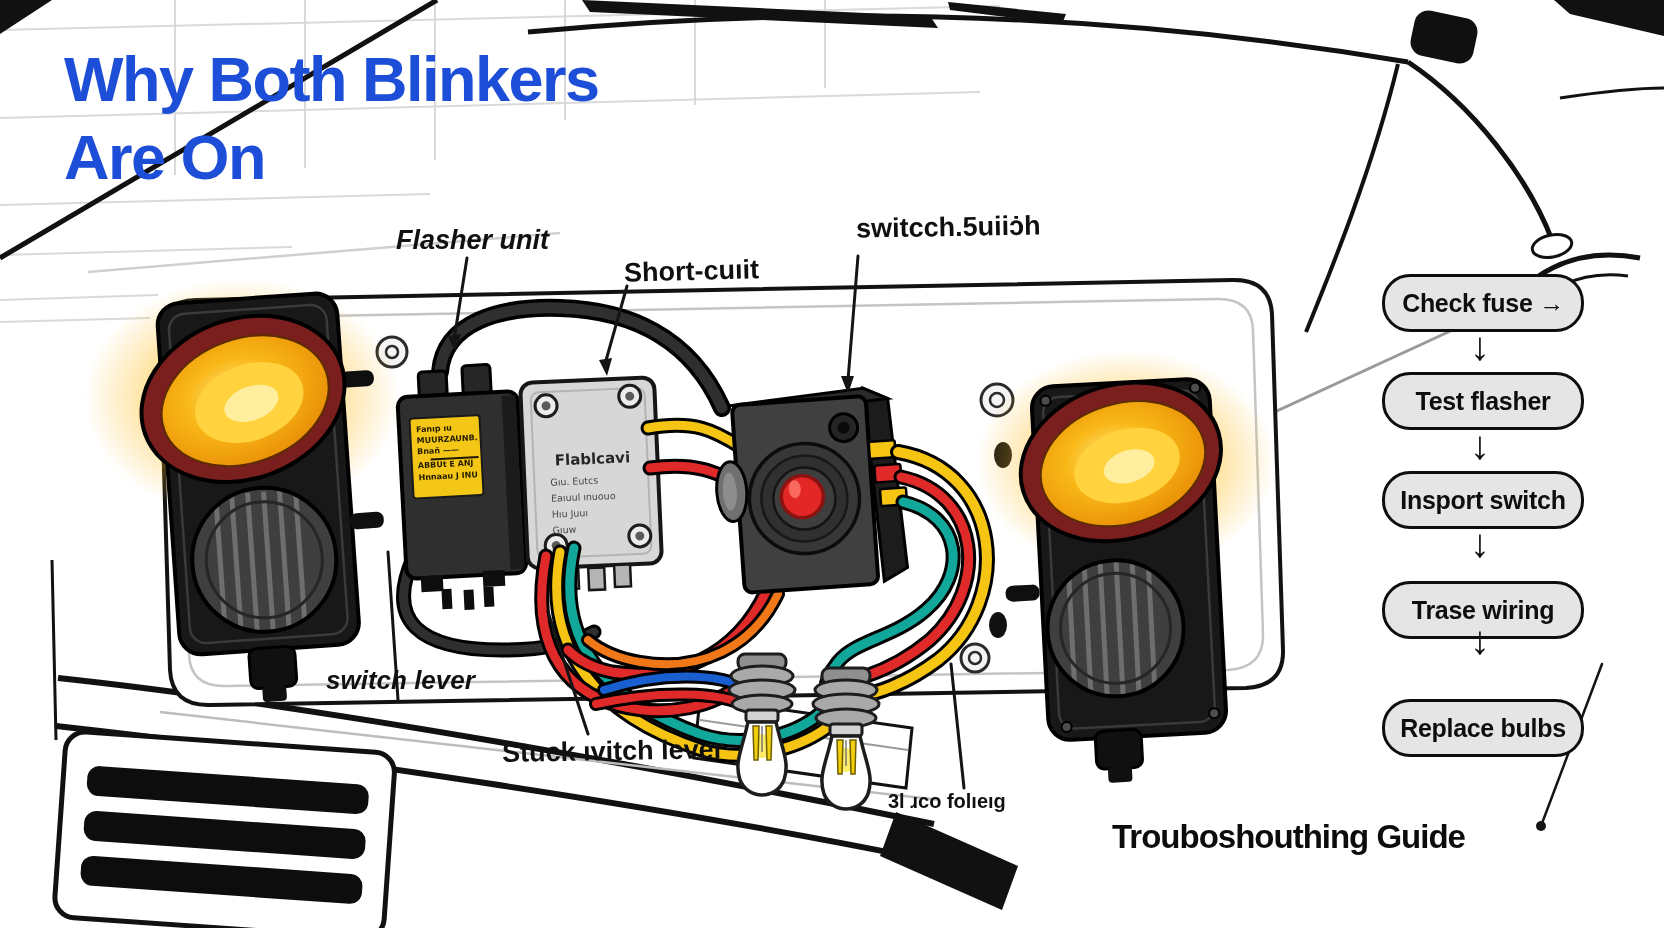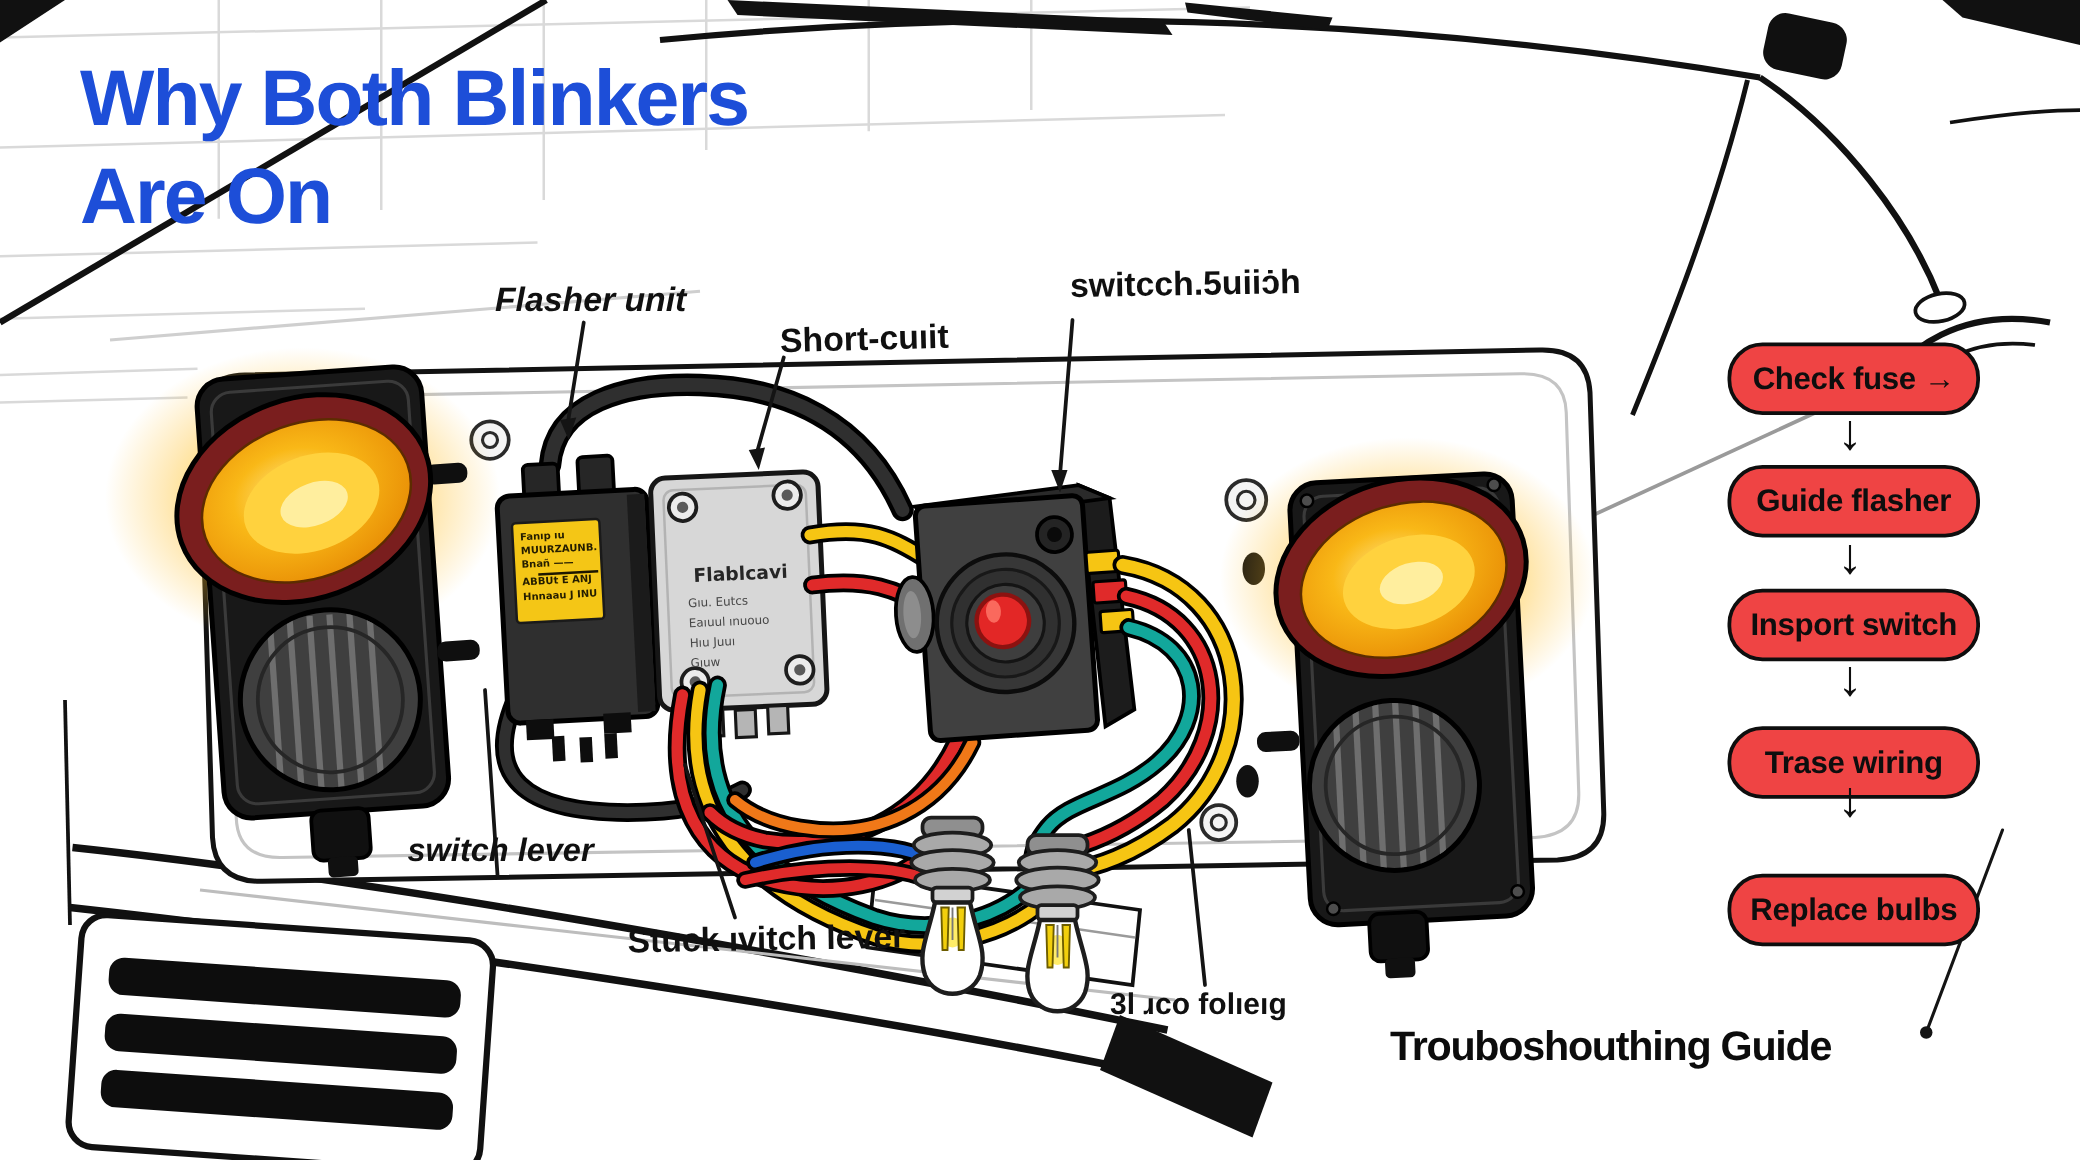--- a/index.html
+++ b/index.html
@@ -4,21 +4,21 @@
 <style>
   html,body{margin:0;padding:0;background:#ffffff;}
   body{width:1664px;height:928px;overflow:hidden;
        font-family:"Liberation Sans","DejaVu Sans",sans-serif;color:#0e0e0e;}
   .stage{position:relative;width:1664px;height:928px;background:#fff;}
   svg.art{position:absolute;left:0;top:0;}
   .title{position:absolute;left:64px;top:40px;font-size:63px;font-weight:800;
          letter-spacing:-1.5px;line-height:78px;color:#1d4ed8;white-space:nowrap;}
   .callout{position:absolute;font-size:27px;font-weight:700;color:#101010;white-space:nowrap;}
   .pill{position:absolute;left:1382px;width:196px;height:52px;border:3.5px solid #0e0e0e;
-        border-radius:28px;background:#ef4444;display:flex;align-items:center;justify-content:center;
+        border-radius:28px;background:#e5e5e5;display:flex;align-items:center;justify-content:center;
         font-size:25px;font-weight:700;letter-spacing:-0.3px;color:#0e0e0e;white-space:nowrap;}
   .flow-arrow{position:absolute;left:1430px;width:100px;height:44px;text-align:center;
         font-size:40px;font-weight:700;color:#0e0e0e;line-height:44px;}
   .guide{position:absolute;left:1112px;top:818px;font-size:33px;font-weight:800;
         letter-spacing:-1px;color:#0c0c0c;white-space:nowrap;}
 </style>
 </head>
 <body>
 
 <div class="stage">
@@ -314,25 +314,25 @@
 <div class="title">
   <div>Why Both Blinkers</div>
   <div>Are On</div>
 </div>
 
 <div class="callout" style="left:396px;top:225px;font-style:italic;">Flasher unit</div>
 <div class="callout" style="left:624px;top:256px;transform:rotate(-1.5deg);">Short-cuıit</div>
 <div class="callout" style="left:856px;top:212px;transform:rotate(-1deg);">switcch.5uiiɔ̇h</div>
 <div class="callout" style="left:326px;top:665px;font-size:26px;font-style:italic;">switch lever</div>
 <div class="callout" style="left:502px;top:736px;transform:rotate(-1deg);">Stuck ıvitch lever</div>
-<div class="callout" style="left:888px;top:790px;font-size:24px;text-align:center;">3l ɹco folıeıg</div>
+<div class="callout" style="left:888px;top:790px;font-size:20px;text-align:center;">3l ɹco folıeıg</div>
 
 <div class="pill" style="top:274px;">Check fuse →</div>
 <div class="flow-arrow" style="top:324px;">↓</div>
-<div class="pill" style="top:372px;">Guide flasher</div>
+<div class="pill" style="top:372px;">Test flasher</div>
 <div class="flow-arrow" style="top:423px;">↓</div>
 <div class="pill" style="top:471px;">Insport switch</div>
 <div class="flow-arrow" style="top:521px;">↓</div>
 <div class="pill" style="top:570px;margin-top:11px;">Trase wiring</div>
 <div class="flow-arrow" style="top:618px;">↓</div>
 <div class="pill" style="top:666px;margin-top:33px;">Replace bulbs</div>
 
 <div class="guide">Trouboshouthing Guide</div>
 
 </div>

